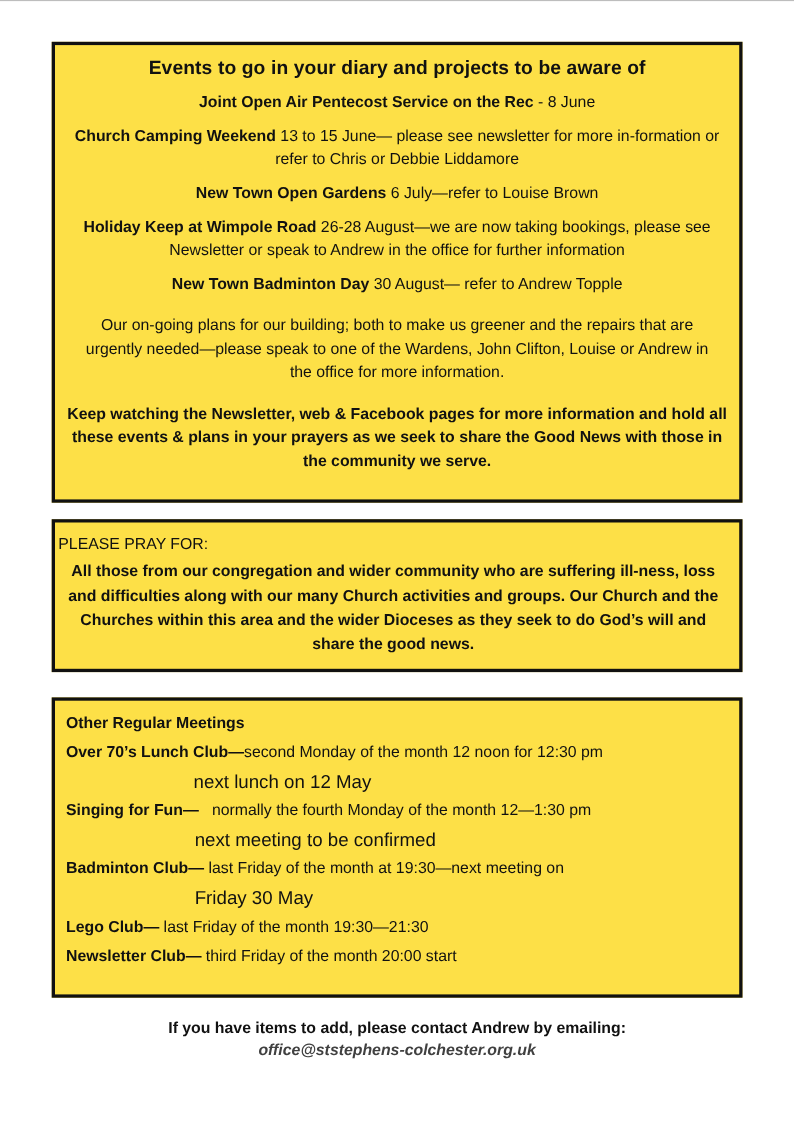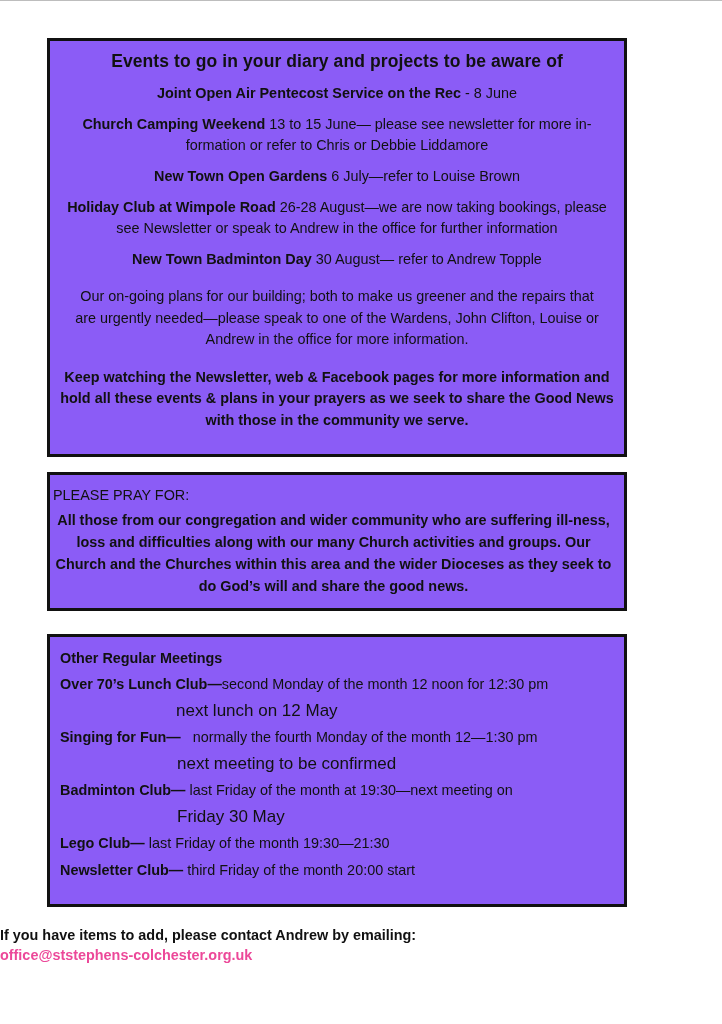--- a/index.html
+++ b/index.html
@@ -13,24 +13,24 @@
       position: relative;
       overflow: hidden;
       font-family: "Liberation Sans", "DejaVu Sans", sans-serif;
       color: #111111;
       border-top: 1px solid #bdbdbd;
       box-sizing: border-box;
     }
     .box {
       position: absolute;
       left: 47px;
-      width: 580px;
+      width: 628px;
       border: 3px solid #111111;
       box-sizing: border-box;
-      background: #8b5cf6;
+      background: #fde047;
     }
     #box-events {
       top: 37px;
       height: 419px;
       text-align: center;
       padding: 10px 8px 0 8px;
     }
     #box-pray {
       top: 471px;
       height: 139px;
@@ -93,47 +93,48 @@
       font-size: 17px;
       line-height: 26.5px;
       margin: 0;
       white-space: nowrap;
     }
     .footer {
       position: absolute;
       top: 924px;
       left: 0;
       width: 722px;
-      text-align: left;
+      text-align: center;
       font-weight: bold;
       font-size: 14.4px;
       line-height: 20px;
     }
     .footer a {
-      color: #ec4899;
+      color: #404040;
       text-decoration: none;
+      font-style: italic;
     }
   </style>
 </head>
 <body>
 
 <div class="box" id="box-events">
   <div class="events-title">Events to go in your diary and projects to be aware of</div>
 
   <p class="event">
     <span class="bold">Joint Open Air  Pentecost Service on the Rec</span><span>  - 8 June</span>
   </p>
   <p class="event">
     <span class="bold">Church Camping Weekend</span><span> 13 to 15 June— please see newsletter for more in-formation or refer to Chris or Debbie Liddamore</span>
   </p>
   <p class="event">
     <span class="bold">New Town Open Gardens</span><span> 6 July—refer to Louise Brown</span>
   </p>
   <p class="event">
-    <span class="bold">Holiday Club at Wimpole Road</span><span>  26-28 August—we are now taking bookings, please see Newsletter or speak to Andrew in the office for further information</span>
+    <span class="bold">Holiday Keep at Wimpole Road</span><span>  26-28 August—we are now taking bookings, please see Newsletter or speak to Andrew in the office for further information</span>
   </p>
   <p class="event">
     <span class="bold">New Town Badminton Day</span><span> 30 August— refer to Andrew Topple</span>
   </p>
 
   <p class="plans">Our on-going plans for our building; both to make us greener and the repairs that are urgently needed—please speak to one of the Wardens, John Clifton, Louise or Andrew in the office for more information.</p>
   <p class="keep">Keep watching the Newsletter, web &amp; Facebook pages for more information and hold all these events &amp; plans in your prayers as we seek to share the Good News with those in the community we serve.</p>
 </div>
 
 <div class="box" id="box-pray">

